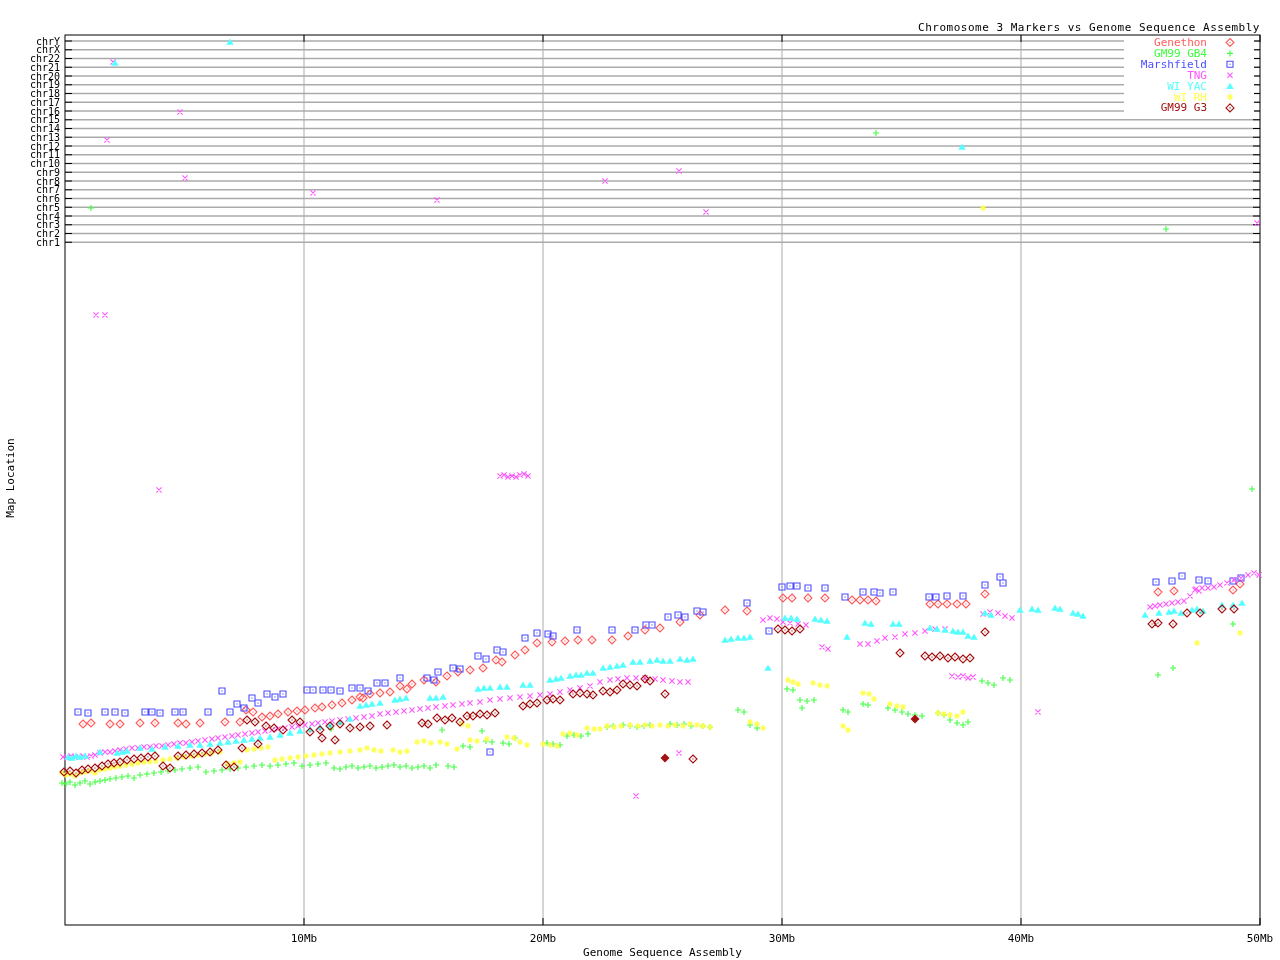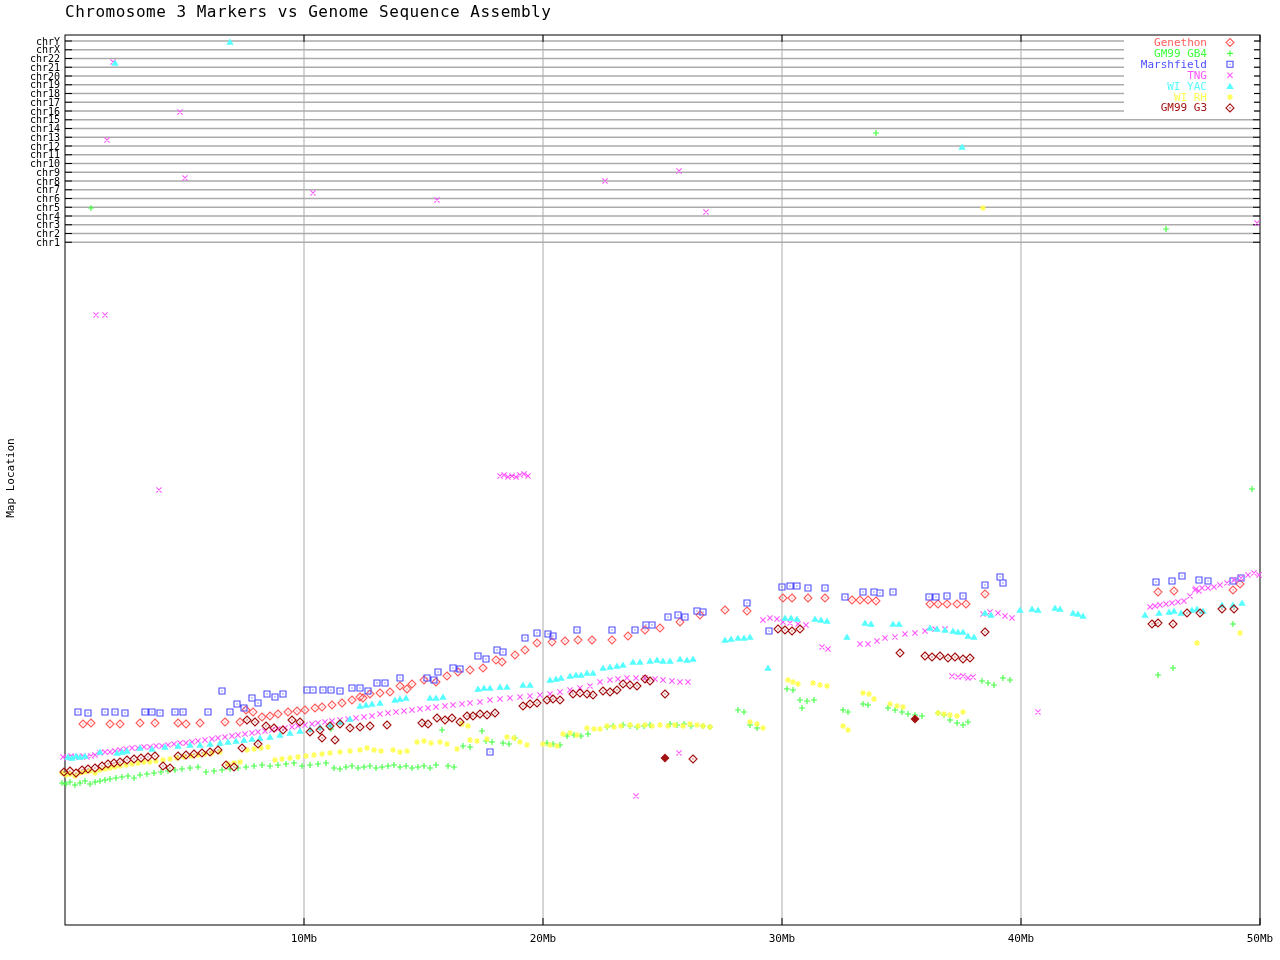--- a/index.html
+++ b/index.html
@@ -1,18 +1,18 @@
 <!DOCTYPE html>
 <html><head>
 <meta charset="utf-8">
 <style>
   html,body{margin:0;padding:0;background:#ffffff;}
   body{width:1280px;height:960px;overflow:hidden;font-family:"DejaVu Sans Mono",monospace;color:#000;}
   .stage{position:relative;width:1280px;height:960px;background:#fff;}
-  .chart-title{position:absolute;left:65px;top:2px;width:1195px;text-align:left;font-size:16px;letter-spacing:0.5px;white-space:pre;}
+  .chart-title{position:absolute;left:65px;top:21px;width:1195px;text-align:right;font-size:11px;letter-spacing:0.5px;white-space:pre;}
   .x-label{position:absolute;left:65px;top:946px;width:1195px;text-align:center;font-size:11px;white-space:pre;}
   .y-label{position:absolute;left:-69px;top:471px;width:160px;height:14px;text-align:center;font-size:11px;transform:rotate(-90deg);white-space:pre;}
   svg{position:absolute;left:0;top:0;}
   svg text{font-family:"DejaVu Sans Mono",monospace;}
 </style>
 </head>
 <body>
 
 <div class="stage">
   <div class="chart-title">Chromosome 3 Markers vs Genome Sequence Assembly</div>
@@ -163,13 +163,14 @@
       </g>
       <path d="M83 720L87 724L83 728L79 724ZM82.4 724h1.2M91 719L95 723L91 727L87 723ZM90.4 723h1.2M110 720L114 724L110 728L106 724ZM109.4 724h1.2M120 720L124 724L120 728L116 724ZM119.4 724h1.2M140 719L144 723L140 727L136 723ZM139.4 723h1.2M155 719L159 723L155 727L151 723ZM154.4 723h1.2M178 719L182 723L178 727L174 723ZM177.4 723h1.2M186 720L190 724L186 728L182 724ZM185.4 724h1.2M200 719L204 723L200 727L196 723ZM199.4 723h1.2M225 718L229 722L225 726L221 722ZM224.4 722h1.2M240 718L244 722L240 726L236 722ZM239.4 722h1.2M246 706L250 710L246 714L242 710ZM245.4 710h1.2M253 708L257 712L253 716L249 712ZM252.4 712h1.2M262 713L266 717L262 721L258 717ZM261.4 717h1.2M270 712L274 716L270 720L266 716ZM269.4 716h1.2M278 710L282 714L278 718L274 714ZM277.4 714h1.2M288 708L292 712L288 716L284 712ZM287.4 712h1.2M297 707L301 711L297 715L293 711ZM296.4 711h1.2M305 706L309 710L305 714L301 710ZM304.4 710h1.2M315 704L319 708L315 712L311 708ZM314.4 708h1.2M322 703L326 707L322 711L318 707ZM321.4 707h1.2M332 701L336 705L332 709L328 705ZM331.4 705h1.2M342 699L346 703L342 707L338 703ZM341.4 703h1.2M352 696L356 700L352 704L348 700ZM351.4 700h1.2M360 693L364 697L360 701L356 697ZM359.4 697h1.2M363 694L367 698L363 702L359 698ZM362.4 698h1.2M370 690L374 694L370 698L366 694ZM369.4 694h1.2M380 689L384 693L380 697L376 693ZM379.4 693h1.2M390 688L394 692L390 696L386 692ZM389.4 692h1.2M400 682L404 686L400 690L396 686ZM399.4 686h1.2M407 685L411 689L407 693L403 689ZM406.4 689h1.2M412 680L416 684L412 688L408 684ZM411.4 684h1.2M424 676L428 680L424 684L420 680ZM423.4 680h1.2M436 678L440 682L436 686L432 682ZM435.4 682h1.2M447 672L451 676L447 680L443 676ZM446.4 676h1.2M458 668L462 672L458 676L454 672ZM457.4 672h1.2M470 666L474 670L470 674L466 670ZM469.4 670h1.2M483 664L487 668L483 672L479 668ZM482.4 668h1.2M496 656L500 660L496 664L492 660ZM495.4 660h1.2M502 658L506 662L502 666L498 662ZM501.4 662h1.2M515 651L519 655L515 659L511 655ZM514.4 655h1.2M525 646L529 650L525 654L521 650ZM524.4 650h1.2M537 639L541 643L537 647L533 643ZM536.4 643h1.2M552 638L556 642L552 646L548 642ZM551.4 642h1.2M565 637L569 641L565 645L561 641ZM564.4 641h1.2M578 636L582 640L578 644L574 640ZM577.4 640h1.2M592 636L596 640L592 644L588 640ZM591.4 640h1.2M612 636L616 640L612 644L608 640ZM611.4 640h1.2M628 632L632 636L628 640L624 636ZM627.4 636h1.2M645 626L649 630L645 634L641 630ZM644.4 630h1.2M660 624L664 628L660 632L656 628ZM659.4 628h1.2M680 618L684 622L680 626L676 622ZM679.4 622h1.2M700 611L704 615L700 619L696 615ZM699.4 615h1.2M725 606L729 610L725 614L721 610ZM724.4 610h1.2M747 607L751 611L747 615L743 611ZM746.4 611h1.2M783 594L787 598L783 602L779 598ZM782.4 598h1.2M792 594L796 598L792 602L788 598ZM791.4 598h1.2M808 594L812 598L808 602L804 598ZM807.4 598h1.2M825 594L829 598L825 602L821 598ZM824.4 598h1.2M852 596L856 600L852 604L848 600ZM851.4 600h1.2M860 596L864 600L860 604L856 600ZM859.4 600h1.2M868 596L872 600L868 604L864 600ZM867.4 600h1.2M876 597L880 601L876 605L872 601ZM875.4 601h1.2M930 600L934 604L930 608L926 604ZM929.4 604h1.2M938 600L942 604L938 608L934 604ZM937.4 604h1.2M947 600L951 604L947 608L943 604ZM946.4 604h1.2M957 600L961 604L957 608L953 604ZM956.4 604h1.2M966 600L970 604L966 608L962 604ZM965.4 604h1.2M985 590L989 594L985 598L981 594ZM984.4 594h1.2M1158 588L1162 592L1158 596L1154 592ZM1157.4 592h1.2M1174 587L1178 591L1174 595L1170 591ZM1173.4 591h1.2M1233 586L1237 590L1233 594L1229 590ZM1232.4 590h1.2M1240 580L1244 584L1240 588L1236 584ZM1239.4 584h1.2" fill="none" stroke="#ff5c5c" stroke-width="1.1"></path>
       <path d="M59 783H65M62 780V786M63 784H69M66 781V787M67 782H73M70 779V785M72 785H78M75 782V788M77 783H83M80 780V786M82 781H88M85 778V784M87 784H93M90 781V787M92 782H98M95 779V785M97 781H103M100 778V784M102 780H108M105 777V783M107 779H113M110 776V782M113 778H119M116 775V781M119 777H125M122 774V780M125 776H131M128 773V779M131 778H137M134 775V781M137 775H143M140 772V778M144 774H150M147 771V777M151 773H157M154 770V776M158 772H164M161 769V775M165 771H171M168 768V774M172 770H178M175 767V773M179 769H185M182 766V772M187 768H193M190 765V771M195 767H201M198 764V770M203 772H209M206 769V775M211 771H217M214 768V774M219 770H225M222 767V773M227 769H233M230 766V772M235 768H241M238 765V771M243 767H249M246 764V770M251 766H257M254 763V769M259 765H265M262 762V768M267 766H273M270 763V769M275 765H281M278 762V768M283 764H289M286 761V767M291 763H297M294 760V766M299 766H305M302 763V769M307 765H313M310 762V768M315 764H321M318 761V767M323 763H329M326 760V766M328 729H334M331 726V732M331 768H337M334 765V771M337 769H343M340 766V772M343 767H349M346 764V770M349 766H355M352 763V769M355 768H361M358 765V771M361 767H367M364 764V770M367 766H373M370 763V769M373 768H379M376 765V771M379 767H385M382 764V770M385 766H391M388 763V769M391 765H397M394 762V768M397 767H403M400 764V770M403 766H409M406 763V769M409 768H415M412 765V771M415 767H421M418 764V770M421 766H427M424 763V769M427 768H433M430 765V771M433 765H439M436 762V768M439 730H445M442 727V733M445 766H451M448 763V769M451 767H457M454 764V770M460 746H466M463 743V749M467 747H473M470 744V750M479 731H485M482 728V734M483 741H489M486 738V744M489 742H495M492 739V745M500 743H506M503 740V746M506 744H512M509 741V747M512 738H518M515 735V741M544 743H550M547 740V746M550 744H556M553 741V747M557 745H563M560 742V748M564 736H570M567 733V739M571 735H577M574 732V738M578 736H584M581 733V739M585 734H591M588 731V737M604 727H610M607 724V730M610 726H616M613 723V729M620 725H626M623 722V728M627 726H633M630 723V729M634 727H640M637 724V730M641 726H647M644 723V729M647 725H653M650 722V728M667 724H673M670 721V727M674 725H680M677 722V728M681 724H687M684 721V727M688 726H694M691 723V729M700 726H706M703 723V729M707 727H713M710 724V730M735 710H741M738 707V713M741 712H747M744 709V715M747 725H753M750 722V728M754 728H760M757 725V731M784 689H790M787 686V692M790 690H796M793 687V693M797 700H803M800 697V703M799 708H805M802 705V711M804 701H810M807 698V704M811 700H817M814 697V703M840 710H846M843 707V713M845 712H851M848 709V715M860 704H866M863 701V707M865 705H871M868 702V708M885 708H891M888 705V711M892 710H898M895 707V713M899 712H905M902 709V715M905 714H911M908 711V717M912 715H918M915 712V718M919 716H925M922 713V719M935 713H941M938 710V716M941 715H947M944 712V718M947 720H953M950 717V723M954 723H960M957 720V726M960 725H966M963 722V728M965 722H971M968 719V725M979 681H985M982 678V684M985 683H991M988 680V686M991 685H997M994 682V688M1000 678H1006M1003 675V681M1007 680H1013M1010 677V683M1155 675H1161M1158 672V678M1170 668H1176M1173 665V671M1230 624H1236M1233 621V627M1249 489H1255M1252 486V492M88 208H94M91 205V211M873 133H879M876 130V136M1163 229H1169M1166 226V232" fill="none" stroke="#3dff3d" stroke-width="1.1"></path>
       <path d="M75 709h6v6h-6zM77.4 712h1.2M85 710h6v6h-6zM87.4 713h1.2M102 709h6v6h-6zM104.4 712h1.2M112 709h6v6h-6zM114.4 712h1.2M122 710h6v6h-6zM124.4 713h1.2M142 709h6v6h-6zM144.4 712h1.2M149 709h6v6h-6zM151.4 712h1.2M157 710h6v6h-6zM159.4 713h1.2M172 709h6v6h-6zM174.4 712h1.2M180 709h6v6h-6zM182.4 712h1.2M205 709h6v6h-6zM207.4 712h1.2M219 688h6v6h-6zM221.4 691h1.2M227 709h6v6h-6zM229.4 712h1.2M234 701h6v6h-6zM236.4 704h1.2M241 705h6v6h-6zM243.4 708h1.2M249 695h6v6h-6zM251.4 698h1.2M255 700h6v6h-6zM257.4 703h1.2M264 691h6v6h-6zM266.4 694h1.2M272 694h6v6h-6zM274.4 697h1.2M280 691h6v6h-6zM282.4 694h1.2M304 687h6v6h-6zM306.4 690h1.2M310 687h6v6h-6zM312.4 690h1.2M320 687h6v6h-6zM322.4 690h1.2M328 687h6v6h-6zM330.4 690h1.2M337 688h6v6h-6zM339.4 691h1.2M349 685h6v6h-6zM351.4 688h1.2M357 685h6v6h-6zM359.4 688h1.2M365 688h6v6h-6zM367.4 691h1.2M374 680h6v6h-6zM376.4 683h1.2M382 680h6v6h-6zM384.4 683h1.2M397 675h6v6h-6zM399.4 678h1.2M424 675h6v6h-6zM426.4 678h1.2M431 677h6v6h-6zM433.4 680h1.2M435 669h6v6h-6zM437.4 672h1.2M450 665h6v6h-6zM452.4 668h1.2M457 666h6v6h-6zM459.4 669h1.2M475 653h6v6h-6zM477.4 656h1.2M483 656h6v6h-6zM485.4 659h1.2M494 647h6v6h-6zM496.4 650h1.2M500 649h6v6h-6zM502.4 652h1.2M522 635h6v6h-6zM524.4 638h1.2M534 630h6v6h-6zM536.4 633h1.2M545 631h6v6h-6zM547.4 634h1.2M550 633h6v6h-6zM552.4 636h1.2M574 627h6v6h-6zM576.4 630h1.2M609 627h6v6h-6zM611.4 630h1.2M632 627h6v6h-6zM634.4 630h1.2M643 622h6v6h-6zM645.4 625h1.2M649 622h6v6h-6zM651.4 625h1.2M665 614h6v6h-6zM667.4 617h1.2M675 612h6v6h-6zM677.4 615h1.2M682 614h6v6h-6zM684.4 617h1.2M694 608h6v6h-6zM696.4 611h1.2M700 609h6v6h-6zM702.4 612h1.2M744 600h6v6h-6zM746.4 603h1.2M766 628h6v6h-6zM768.4 631h1.2M779 584h6v6h-6zM781.4 587h1.2M787 583h6v6h-6zM789.4 586h1.2M794 583h6v6h-6zM796.4 586h1.2M805 585h6v6h-6zM807.4 588h1.2M822 585h6v6h-6zM824.4 588h1.2M842 594h6v6h-6zM844.4 597h1.2M860 589h6v6h-6zM862.4 592h1.2M871 589h6v6h-6zM873.4 592h1.2M877 590h6v6h-6zM879.4 593h1.2M890 589h6v6h-6zM892.4 592h1.2M926 594h6v6h-6zM928.4 597h1.2M933 594h6v6h-6zM935.4 597h1.2M944 593h6v6h-6zM946.4 596h1.2M960 593h6v6h-6zM962.4 596h1.2M982 582h6v6h-6zM984.4 585h1.2M997 574h6v6h-6zM999.4 577h1.2M1000 580h6v6h-6zM1002.4 583h1.2M487 749h6v6h-6zM489.4 752h1.2M1153 579h6v6h-6zM1155.4 582h1.2M1169 578h6v6h-6zM1171.4 581h1.2M1179 573h6v6h-6zM1181.4 576h1.2M1196 577h6v6h-6zM1198.4 580h1.2M1205 578h6v6h-6zM1207.4 581h1.2M1230 578h6v6h-6zM1232.4 581h1.2M1238 575h6v6h-6zM1240.4 578h1.2" fill="none" stroke="#4d4dff" stroke-width="1.1"></path>
       <path d="M60.4 754.4L65.6 759.6M65.6 754.4L60.4 759.6M64.4 755.4L69.6 760.6M69.6 755.4L64.4 760.6M68.4 753.4L73.6 758.6M73.6 753.4L68.4 758.6M72.4 754.4L77.6 759.6M77.6 754.4L72.4 759.6M76.4 754.4L81.6 759.6M81.6 754.4L76.4 759.6M80.4 753.4L85.6 758.6M85.6 753.4L80.4 758.6M84.4 754.4L89.6 759.6M89.6 754.4L84.4 759.6M88.4 753.4L93.6 758.6M93.6 753.4L88.4 758.6M92.4 752.4L97.6 757.6M97.6 752.4L92.4 757.6M97.4 750.4L102.6 755.6M102.6 750.4L97.4 755.6M102.4 749.4L107.6 754.6M107.6 749.4L102.4 754.6M107.4 749.4L112.6 754.6M112.6 749.4L107.4 754.6M112.4 748.4L117.6 753.6M117.6 748.4L112.4 753.6M117.4 747.4L122.6 752.6M122.6 747.4L117.4 752.6M123.4 746.4L128.6 751.6M128.6 746.4L123.4 751.6M129.4 745.4L134.6 750.6M134.6 745.4L129.4 750.6M135.4 745.4L140.6 750.6M140.6 745.4L135.4 750.6M141.4 744.4L146.6 749.6M146.6 744.4L141.4 749.6M147.4 744.4L152.6 749.6M152.6 744.4L147.4 749.6M153.4 743.4L158.6 748.6M158.6 743.4L153.4 748.6M159.4 743.4L164.6 748.6M164.6 743.4L159.4 748.6M165.4 742.4L170.6 747.6M170.6 742.4L165.4 747.6M171.4 741.4L176.6 746.6M176.6 741.4L171.4 746.6M177.4 740.4L182.6 745.6M182.6 740.4L177.4 745.6M183.4 740.4L188.6 745.6M188.6 740.4L183.4 745.6M189.4 739.4L194.6 744.6M194.6 739.4L189.4 744.6M195.4 738.4L200.6 743.6M200.6 738.4L195.4 743.6M202.4 737.4L207.6 742.6M207.6 737.4L202.4 742.6M209.4 736.4L214.6 741.6M214.6 736.4L209.4 741.6M215.4 735.4L220.6 740.6M220.6 735.4L215.4 740.6M222.4 734.4L227.6 739.6M227.6 734.4L222.4 739.6M229.4 733.4L234.6 738.6M234.6 733.4L229.4 738.6M235.4 732.4L240.6 737.6M240.6 732.4L235.4 737.6M242.4 731.4L247.6 736.6M247.6 731.4L242.4 736.6M249.4 730.4L254.6 735.6M254.6 730.4L249.4 735.6M255.4 729.4L260.6 734.6M260.6 729.4L255.4 734.6M262.4 728.4L267.6 733.6M267.6 728.4L262.4 733.6M269.4 727.4L274.6 732.6M274.6 727.4L269.4 732.6M275.4 726.4L280.6 731.6M280.6 726.4L275.4 731.6M282.4 725.4L287.6 730.6M287.6 725.4L282.4 730.6M289.4 724.4L294.6 729.6M294.6 724.4L289.4 729.6M295.4 723.4L300.6 728.6M300.6 723.4L295.4 728.6M302.4 722.4L307.6 727.6M307.6 722.4L302.4 727.6M309.4 721.4L314.6 726.6M314.6 721.4L309.4 726.6M315.4 720.4L320.6 725.6M320.6 720.4L315.4 725.6M322.4 719.4L327.6 724.6M327.6 719.4L322.4 724.6M329.4 718.4L334.6 723.6M334.6 718.4L329.4 723.6M337.4 717.4L342.6 722.6M342.6 717.4L337.4 722.6M345.4 716.4L350.6 721.6M350.6 716.4L345.4 721.6M353.4 715.4L358.6 720.6M358.6 715.4L353.4 720.6M361.4 714.4L366.6 719.6M366.6 714.4L361.4 719.6M369.4 713.4L374.6 718.6M374.6 713.4L369.4 718.6M377.4 711.4L382.6 716.6M382.6 711.4L377.4 716.6M385.4 710.4L390.6 715.6M390.6 710.4L385.4 715.6M393.4 709.4L398.6 714.6M398.6 709.4L393.4 714.6M401.4 708.4L406.6 713.6M406.6 708.4L401.4 713.6M409.4 707.4L414.6 712.6M414.6 707.4L409.4 712.6M417.4 706.4L422.6 711.6M422.6 706.4L417.4 711.6M425.4 705.4L430.6 710.6M430.6 705.4L425.4 710.6M433.4 704.4L438.6 709.6M438.6 704.4L433.4 709.6M442.4 703.4L447.6 708.6M447.6 703.4L442.4 708.6M450.4 702.4L455.6 707.6M455.6 702.4L450.4 707.6M459.4 701.4L464.6 706.6M464.6 701.4L459.4 706.6M467.4 700.4L472.6 705.6M472.6 700.4L467.4 705.6M477.4 699.4L482.6 704.6M482.6 699.4L477.4 704.6M487.4 697.4L492.6 702.6M492.6 697.4L487.4 702.6M497.4 696.4L502.6 701.6M502.6 696.4L497.4 701.6M507.4 695.4L512.6 700.6M512.6 695.4L507.4 700.6M517.4 694.4L522.6 699.6M522.6 694.4L517.4 699.6M527.4 693.4L532.6 698.6M532.6 693.4L527.4 698.6M537.4 692.4L542.6 697.6M542.6 692.4L537.4 697.6M547.4 691.4L552.6 696.6M552.6 691.4L547.4 696.6M557.4 689.4L562.6 694.6M562.6 689.4L557.4 694.6M567.4 687.4L572.6 692.6M572.6 687.4L567.4 692.6M577.4 685.4L582.6 690.6M582.6 685.4L577.4 690.6M587.4 683.4L592.6 688.6M592.6 683.4L587.4 688.6M597.4 679.4L602.6 684.6M602.6 679.4L597.4 684.6M607.4 677.4L612.6 682.6M612.6 677.4L607.4 682.6M615.4 676.4L620.6 681.6M620.6 676.4L615.4 681.6M624.4 675.4L629.6 680.6M629.6 675.4L624.4 680.6M633.4 675.4L638.6 680.6M638.6 675.4L633.4 680.6M642.4 675.4L647.6 680.6M647.6 675.4L642.4 680.6M652.4 676.4L657.6 681.6M657.6 676.4L652.4 681.6M660.4 677.4L665.6 682.6M665.6 677.4L660.4 682.6M669.4 678.4L674.6 683.6M674.6 678.4L669.4 683.6M677.4 679.4L682.6 684.6M682.6 679.4L677.4 684.6M685.4 679.4L690.6 684.6M690.6 679.4L685.4 684.6M676.4 750.4L681.6 755.6M681.6 750.4L676.4 755.6M760.4 617.4L765.6 622.6M765.6 617.4L760.4 622.6M767.4 615.4L772.6 620.6M772.6 615.4L767.4 620.6M774.4 616.4L779.6 621.6M779.6 616.4L774.4 621.6M780.4 619.4L785.6 624.6M785.6 619.4L780.4 624.6M787.4 620.4L792.6 625.6M792.6 620.4L787.4 625.6M795.4 621.4L800.6 626.6M800.6 621.4L795.4 626.6M803.4 622.4L808.6 627.6M808.6 622.4L803.4 627.6M819.4 644.4L824.6 649.6M824.6 644.4L819.4 649.6M825.4 646.4L830.6 651.6M830.6 646.4L825.4 651.6M857.4 641.4L862.6 646.6M862.6 641.4L857.4 646.6M865.4 641.4L870.6 646.6M870.6 641.4L865.4 646.6M874.4 638.4L879.6 643.6M879.6 638.4L874.4 643.6M882.4 635.4L887.6 640.6M887.6 635.4L882.4 640.6M892.4 634.4L897.6 639.6M897.6 634.4L892.4 639.6M902.4 631.4L907.6 636.6M907.6 631.4L902.4 636.6M912.4 630.4L917.6 635.6M917.6 630.4L912.4 635.6M922.4 628.4L927.6 633.6M927.6 628.4L922.4 633.6M932.4 626.4L937.6 631.6M937.6 626.4L932.4 631.6M942.4 626.4L947.6 631.6M947.6 626.4L942.4 631.6M949.4 673.4L954.6 678.6M954.6 673.4L949.4 678.6M955.4 674.4L960.6 679.6M960.6 674.4L955.4 679.6M960.4 673.4L965.6 678.6M965.6 673.4L960.4 678.6M965.4 675.4L970.6 680.6M970.6 675.4L965.4 680.6M970.4 674.4L975.6 679.6M975.6 674.4L970.4 679.6M980.4 611.4L985.6 616.6M985.6 611.4L980.4 616.6M987.4 609.4L992.6 614.6M992.6 609.4L987.4 614.6M995.4 610.4L1000.6 615.6M1000.6 610.4L995.4 615.6M1002.4 613.4L1007.6 618.6M1007.6 613.4L1002.4 618.6M1009.4 615.4L1014.6 620.6M1014.6 615.4L1009.4 620.6M1147.4 604.4L1152.6 609.6M1152.6 604.4L1147.4 609.6M1152.4 603.4L1157.6 608.6M1157.6 603.4L1152.4 608.6M1157.4 602.4L1162.6 607.6M1162.6 602.4L1157.4 607.6M1163.4 601.4L1168.6 606.6M1168.6 601.4L1163.4 606.6M1169.4 600.4L1174.6 605.6M1174.6 600.4L1169.4 605.6M1175.4 599.4L1180.6 604.6M1180.6 599.4L1175.4 604.6M1181.4 598.4L1186.6 603.6M1186.6 598.4L1181.4 603.6M1187.4 593.4L1192.6 598.6M1192.6 593.4L1187.4 598.6M1192.4 587.4L1197.6 592.6M1197.6 587.4L1192.4 592.6M1196.4 588.4L1201.6 593.6M1201.6 588.4L1196.4 593.6M1193.4 586.4L1198.6 591.6M1198.6 586.4L1193.4 591.6M1199.4 585.4L1204.6 590.6M1204.6 585.4L1199.4 590.6M1205.4 585.4L1210.6 590.6M1210.6 585.4L1205.4 590.6M1211.4 584.4L1216.6 589.6M1216.6 584.4L1211.4 589.6M1217.4 582.4L1222.6 587.6M1222.6 582.4L1217.4 587.6M1224.4 580.4L1229.6 585.6M1229.6 580.4L1224.4 585.6M1231.4 577.4L1236.6 582.6M1236.6 577.4L1231.4 582.6M1238.4 575.4L1243.6 580.6M1243.6 575.4L1238.4 580.6M1245.4 572.4L1250.6 577.6M1250.6 572.4L1245.4 577.6M1251.4 570.4L1256.6 575.6M1256.6 570.4L1251.4 575.6M1256.4 572.4L1261.6 577.6M1261.6 572.4L1256.4 577.6M93.4 312.4L98.6 317.6M98.6 312.4L93.4 317.6M102.4 312.4L107.6 317.6M107.6 312.4L102.4 317.6M156.4 487.4L161.6 492.6M161.6 487.4L156.4 492.6M497.4 473.4L502.6 478.6M502.6 473.4L497.4 478.6M501.4 472.4L506.6 477.6M506.6 472.4L501.4 477.6M505.4 474.4L510.6 479.6M510.6 474.4L505.4 479.6M509.4 473.4L514.6 478.6M514.6 473.4L509.4 478.6M513.4 474.4L518.6 479.6M518.6 474.4L513.4 479.6M517.4 472.4L522.6 477.6M522.6 472.4L517.4 477.6M521.4 471.4L526.6 476.6M526.6 471.4L521.4 476.6M525.4 473.4L530.6 478.6M530.6 473.4L525.4 478.6M633.4 793.4L638.6 798.6M638.6 793.4L633.4 798.6M1035.4 709.4L1040.6 714.6M1040.6 709.4L1035.4 714.6M110.4 59.4L115.6 64.6M115.6 59.4L110.4 64.6M177.4 109.4L182.6 114.6M182.6 109.4L177.4 114.6M104.4 137.4L109.6 142.6M109.6 137.4L104.4 142.6M182.4 175.4L187.6 180.6M187.6 175.4L182.4 180.6M676.4 168.4L681.6 173.6M681.6 168.4L676.4 173.6M602.4 178.4L607.6 183.6M607.6 178.4L602.4 183.6M310.4 190.4L315.6 195.6M315.6 190.4L310.4 195.6M434.4 197.4L439.6 202.6M439.6 197.4L434.4 202.6M703.4 209.4L708.6 214.6M708.6 209.4L703.4 214.6M1254.4 220.4L1259.6 225.6M1259.6 220.4L1254.4 225.6" fill="none" stroke="#ff55ff" stroke-width="1.1"></path>
       <path d="M68 753.6L71.7 759.8L64.3 759.8ZM72 754.6L75.7 760.8L68.3 760.8ZM76 752.6L79.7 758.8L72.3 758.8ZM80 753.6L83.7 759.8L76.3 759.8ZM85 752.6L88.7 758.8L81.3 758.8ZM100 748.6L103.7 754.8L96.3 754.8ZM117 749.6L120.7 755.8L113.3 755.8ZM122 748.6L125.7 754.8L118.3 754.8ZM127 747.6L130.7 753.8L123.3 753.8ZM140 744.6L143.7 750.8L136.3 750.8ZM152 745.6L155.7 751.8L148.3 751.8ZM165 743.6L168.7 749.8L161.3 749.8ZM178 742.6L181.7 748.8L174.3 748.8ZM190 741.6L193.7 747.8L186.3 747.8ZM200 741.6L203.7 747.8L196.3 747.8ZM210 740.6L213.7 746.8L206.3 746.8ZM220 739.6L223.7 745.8L216.3 745.8ZM228 738.6L231.7 744.8L224.3 744.8ZM236 737.6L239.7 743.8L232.3 743.8ZM244 736.6L247.7 742.8L240.3 742.8ZM252 735.6L255.7 741.8L248.3 741.8ZM260 734.6L263.7 740.8L256.3 740.8ZM270 733.6L273.7 739.8L266.3 739.8ZM280 731.6L283.7 737.8L276.3 737.8ZM290 729.6L293.7 735.8L286.3 735.8ZM300 727.6L303.7 733.8L296.3 733.8ZM310 725.6L313.7 731.8L306.3 731.8ZM320 723.6L323.7 729.8L316.3 729.8ZM330 721.6L333.7 727.8L326.3 727.8ZM340 718.6L343.7 724.8L336.3 724.8ZM350 715.6L353.7 721.8L346.3 721.8ZM360 702.6L363.7 708.8L356.3 708.8ZM366 701.6L369.7 707.8L362.3 707.8ZM372 700.6L375.7 706.8L368.3 706.8ZM380 699.6L383.7 705.8L376.3 705.8ZM395 696.6L398.7 702.8L391.3 702.8ZM400 695.6L403.7 701.8L396.3 701.8ZM406 694.6L409.7 700.8L402.3 700.8ZM430 694.6L433.7 700.8L426.3 700.8ZM436 694.6L439.7 700.8L432.3 700.8ZM443 693.6L446.7 699.8L439.3 699.8ZM478 685.6L481.7 691.8L474.3 691.8ZM484 684.6L487.7 690.8L480.3 690.8ZM490 684.6L493.7 690.8L486.3 690.8ZM500 683.6L503.7 689.8L496.3 689.8ZM507 683.6L510.7 689.8L503.3 689.8ZM523 681.6L526.7 687.8L519.3 687.8ZM530 681.6L533.7 687.8L526.3 687.8ZM550 676.6L553.7 682.8L546.3 682.8ZM556 675.6L559.7 681.8L552.3 681.8ZM561 674.6L564.7 680.8L557.3 680.8ZM570 672.6L573.7 678.8L566.3 678.8ZM576 671.6L579.7 677.8L572.3 677.8ZM581 671.6L584.7 677.8L577.3 677.8ZM587 669.6L590.7 675.8L583.3 675.8ZM593 669.6L596.7 675.8L589.3 675.8ZM603 664.6L606.7 670.8L599.3 670.8ZM610 663.6L613.7 669.8L606.3 669.8ZM617 662.6L620.7 668.8L613.3 668.8ZM623 661.6L626.7 667.8L619.3 667.8ZM633 658.6L636.7 664.8L629.3 664.8ZM640 658.6L643.7 664.8L636.3 664.8ZM650 657.6L653.7 663.8L646.3 663.8ZM657 656.6L660.7 662.8L653.3 662.8ZM663 657.6L666.7 663.8L659.3 663.8ZM670 657.6L673.7 663.8L666.3 663.8ZM680 655.6L683.7 661.8L676.3 661.8ZM687 656.6L690.7 662.8L683.3 662.8ZM693 655.6L696.7 661.8L689.3 661.8ZM725 636.6L728.7 642.8L721.3 642.8ZM731 635.6L734.7 641.8L727.3 641.8ZM738 634.6L741.7 640.8L734.3 640.8ZM744 634.6L747.7 640.8L740.3 640.8ZM750 633.6L753.7 639.8L746.3 639.8ZM768 664.6L771.7 670.8L764.3 670.8ZM785 614.6L788.7 620.8L781.3 620.8ZM791 614.6L794.7 620.8L787.3 620.8ZM797 615.6L800.7 621.8L793.3 621.8ZM815 615.6L818.7 621.8L811.3 621.8ZM821 616.6L824.7 622.8L817.3 622.8ZM827 617.6L830.7 623.8L823.3 623.8ZM847 633.6L850.7 639.8L843.3 639.8ZM865 619.6L868.7 625.8L861.3 625.8ZM871 620.6L874.7 626.8L867.3 626.8ZM893 620.6L896.7 626.8L889.3 626.8ZM899 620.6L902.7 626.8L895.3 626.8ZM930 624.6L933.7 630.8L926.3 630.8ZM937 625.6L940.7 631.8L933.3 631.8ZM945 626.6L948.7 632.8L941.3 632.8ZM953 627.6L956.7 633.8L949.3 633.8ZM958 628.6L961.7 634.8L954.3 634.8ZM963 628.6L966.7 634.8L959.3 634.8ZM968 632.6L971.7 638.8L964.3 638.8ZM974 633.6L977.7 639.8L970.3 639.8ZM985 609.6L988.7 615.8L981.3 615.8ZM991 611.6L994.7 617.8L987.3 617.8ZM1020 606.6L1023.7 612.8L1016.3 612.8ZM1032 605.6L1035.7 611.8L1028.3 611.8ZM1038 606.6L1041.7 612.8L1034.3 612.8ZM1055 604.6L1058.7 610.8L1051.3 610.8ZM1060 605.6L1063.7 611.8L1056.3 611.8ZM1073 609.6L1076.7 615.8L1069.3 615.8ZM1078 610.6L1081.7 616.8L1074.3 616.8ZM1083 612.6L1086.7 618.8L1079.3 618.8ZM1145 611.6L1148.7 617.8L1141.3 617.8ZM1159 609.6L1162.7 615.8L1155.3 615.8ZM1169 608.6L1172.7 614.8L1165.3 614.8ZM1174 607.6L1177.7 613.8L1170.3 613.8ZM1181 609.6L1184.7 615.8L1177.3 615.8ZM1192 606.6L1195.7 612.8L1188.3 612.8ZM1197 605.6L1200.7 611.8L1193.3 611.8ZM1203 607.6L1206.7 613.8L1199.3 613.8ZM1222 601.6L1225.7 607.8L1218.3 607.8ZM1233 601.6L1236.7 607.8L1229.3 607.8ZM1242 599.6L1245.7 605.8L1238.3 605.8ZM230 38.6L233.7 44.8L226.3 44.8ZM115 59.6L118.7 65.8L111.3 65.8ZM962 143.6L965.7 149.8L958.3 149.8Z" fill="#55ffff" stroke="none" stroke-width="1.1"></path>
       <path d="M59 773H65M62 770V776M59.9 770.9L64.1 775.1M64.1 770.9L59.9 775.1M63 775H69M66 772V778M63.9 772.9L68.1 777.1M68.1 772.9L63.9 777.1M67 774H73M70 771V777M67.9 771.9L72.1 776.1M72.1 771.9L67.9 776.1M72 776H78M75 773V779M72.9 773.9L77.1 778.1M77.1 773.9L72.9 778.1M77 773H83M80 770V776M77.9 770.9L82.1 775.1M82.1 770.9L77.9 775.1M82 772H88M85 769V775M82.9 769.9L87.1 774.1M87.1 769.9L82.9 774.1M87 771H93M90 768V774M87.9 768.9L92.1 773.1M92.1 768.9L87.9 773.1M92 773H98M95 770V776M92.9 770.9L97.1 775.1M97.1 770.9L92.9 775.1M97 770H103M100 767V773M97.9 767.9L102.1 772.1M102.1 767.9L97.9 772.1M102 769H108M105 766V772M102.9 766.9L107.1 771.1M107.1 766.9L102.9 771.1M107 768H113M110 765V771M107.9 765.9L112.1 770.1M112.1 765.9L107.9 770.1M112 767H118M115 764V770M112.9 764.9L117.1 769.1M117.1 764.9L112.9 769.1M117 766H123M120 763V769M117.9 763.9L122.1 768.1M122.1 763.9L117.9 768.1M123 765H129M126 762V768M123.9 762.9L128.1 767.1M128.1 762.9L123.9 767.1M129 764H135M132 761V767M129.9 761.9L134.1 766.1M134.1 761.9L129.9 766.1M135 763H141M138 760V766M135.9 760.9L140.1 765.1M140.1 760.9L135.9 765.1M141 762H147M144 759V765M141.9 759.9L146.1 764.1M146.1 759.9L141.9 764.1M147 762H153M150 759V765M147.9 759.9L152.1 764.1M152.1 759.9L147.9 764.1M153 761H159M156 758V764M153.9 758.9L158.1 763.1M158.1 758.9L153.9 763.1M160 760H166M163 757V763M160.9 757.9L165.1 762.1M165.1 757.9L160.9 762.1M167 759H173M170 756V762M167.9 756.9L172.1 761.1M172.1 756.9L167.9 761.1M174 758H180M177 755V761M174.9 755.9L179.1 760.1M179.1 755.9L174.9 760.1M181 757H187M184 754V760M181.9 754.9L186.1 759.1M186.1 754.9L181.9 759.1M188 756H194M191 753V759M188.9 753.9L193.1 758.1M193.1 753.9L188.9 758.1M195 755H201M198 752V758M195.9 752.9L200.1 757.1M200.1 752.9L195.9 757.1M202 754H208M205 751V757M202.9 751.9L207.1 756.1M207.1 751.9L202.9 756.1M209 753H215M212 750V756M209.9 750.9L214.1 755.1M214.1 750.9L209.9 755.1M217 752H223M220 749V755M217.9 749.9L222.1 754.1M222.1 749.9L217.9 754.1M225 764H231M228 761V767M225.9 761.9L230.1 766.1M230.1 761.9L225.9 766.1M231 763H237M234 760V766M231.9 760.9L236.1 765.1M236.1 760.9L231.9 765.1M237 762H243M240 759V765M237.9 759.9L242.1 764.1M242.1 759.9L237.9 764.1M244 750H250M247 747V753M244.9 747.9L249.1 752.1M249.1 747.9L244.9 752.1M251 749H257M254 746V752M251.9 746.9L256.1 751.1M256.1 746.9L251.9 751.1M258 748H264M261 745V751M258.9 745.9L263.1 750.1M263.1 745.9L258.9 750.1M265 747H271M268 744V750M265.9 744.9L270.1 749.1M270.1 744.9L265.9 749.1M272 760H278M275 757V763M272.9 757.9L277.1 762.1M277.1 757.9L272.9 762.1M279 759H285M282 756V762M279.9 756.9L284.1 761.1M284.1 756.9L279.9 761.1M287 758H293M290 755V761M287.9 755.9L292.1 760.1M292.1 755.9L287.9 760.1M295 757H301M298 754V760M295.9 754.9L300.1 759.1M300.1 754.9L295.9 759.1M303 756H309M306 753V759M303.9 753.9L308.1 758.1M308.1 753.9L303.9 758.1M311 755H317M314 752V758M311.9 752.9L316.1 757.1M316.1 752.9L311.9 757.1M319 754H325M322 751V757M319.9 751.9L324.1 756.1M324.1 751.9L319.9 756.1M327 753H333M330 750V756M327.9 750.9L332.1 755.1M332.1 750.9L327.9 755.1M337 752H343M340 749V755M337.9 749.9L342.1 754.1M342.1 749.9L337.9 754.1M347 751H353M350 748V754M347.9 748.9L352.1 753.1M352.1 748.9L347.9 753.1M357 750H363M360 747V753M357.9 747.9L362.1 752.1M362.1 747.9L357.9 752.1M364 748H370M367 745V751M364.9 745.9L369.1 750.1M369.1 745.9L364.9 750.1M371 750H377M374 747V753M371.9 747.9L376.1 752.1M376.1 747.9L371.9 752.1M378 751H384M381 748V754M378.9 748.9L383.1 753.1M383.1 748.9L378.9 753.1M390 750H396M393 747V753M390.9 747.9L395.1 752.1M395.1 747.9L390.9 752.1M397 752H403M400 749V755M397.9 749.9L402.1 754.1M402.1 749.9L397.9 754.1M404 751H410M407 748V754M404.9 748.9L409.1 753.1M409.1 748.9L404.9 753.1M414 742H420M417 739V745M414.9 739.9L419.1 744.1M419.1 739.9L414.9 744.1M421 741H427M424 738V744M421.9 738.9L426.1 743.1M426.1 738.9L421.9 743.1M428 743H434M431 740V746M428.9 740.9L433.1 745.1M433.1 740.9L428.9 745.1M437 742H443M440 739V745M437.9 739.9L442.1 744.1M442.1 739.9L437.9 744.1M444 744H450M447 741V747M444.9 741.9L449.1 746.1M449.1 741.9L444.9 746.1M454 749H460M457 746V752M454.9 746.9L459.1 751.1M459.1 746.9L454.9 751.1M459 724H465M462 721V727M459.9 721.9L464.1 726.1M464.1 721.9L459.9 726.1M465 726H471M468 723V729M465.9 723.9L470.1 728.1M470.1 723.9L465.9 728.1M467 740H473M470 737V743M467.9 737.9L472.1 742.1M472.1 737.9L467.9 742.1M474 741H480M477 738V744M474.9 738.9L479.1 743.1M479.1 738.9L474.9 743.1M484 739H490M487 736V742M484.9 736.9L489.1 741.1M489.1 736.9L484.9 741.1M504 737H510M507 734V740M504.9 734.9L509.1 739.1M509.1 734.9L504.9 739.1M511 738H517M514 735V741M511.9 735.9L516.1 740.1M516.1 735.9L511.9 740.1M517 742H523M520 739V745M517.9 739.9L522.1 744.1M522.1 739.9L517.9 744.1M524 745H530M527 742V748M524.9 742.9L529.1 747.1M529.1 742.9L524.9 747.1M540 744H546M543 741V747M540.9 741.9L545.1 746.1M545.1 741.9L540.9 746.1M547 745H553M550 742V748M547.9 742.9L552.1 747.1M552.1 742.9L547.9 747.1M554 746H560M557 743V749M554.9 743.9L559.1 748.1M559.1 743.9L554.9 748.1M560 734H566M563 731V737M560.9 731.9L565.1 736.1M565.1 731.9L560.9 736.1M567 733H573M570 730V736M567.9 730.9L572.1 735.1M572.1 730.9L567.9 735.1M574 735H580M577 732V738M574.9 732.9L579.1 737.1M579.1 732.9L574.9 737.1M584 728H590M587 725V731M584.9 725.9L589.1 730.1M589.1 725.9L584.9 730.1M591 729H597M594 726V732M591.9 726.9L596.1 731.1M596.1 726.9L591.9 731.1M597 729H603M600 726V732M597.9 726.9L602.1 731.1M602.1 726.9L597.9 731.1M604 726H610M607 723V729M604.9 723.9L609.1 728.1M609.1 723.9L604.9 728.1M611 727H617M614 724V730M611.9 724.9L616.1 729.1M616.1 724.9L611.9 729.1M618 726H624M621 723V729M618.9 723.9L623.1 728.1M623.1 723.9L618.9 728.1M627 725H633M630 722V728M627.9 722.9L632.1 727.1M632.1 722.9L627.9 727.1M635 726H641M638 723V729M635.9 723.9L640.1 728.1M640.1 723.9L635.9 728.1M642 725H648M645 722V728M642.9 722.9L647.1 727.1M647.1 722.9L642.9 727.1M649 726H655M652 723V729M649.9 723.9L654.1 728.1M654.1 723.9L649.9 728.1M657 725H663M660 722V728M657.9 722.9L662.1 727.1M662.1 722.9L657.9 727.1M665 726H671M668 723V729M665.9 723.9L670.1 728.1M670.1 723.9L665.9 728.1M672 725H678M675 722V728M672.9 722.9L677.1 727.1M677.1 722.9L672.9 727.1M680 726H686M683 723V729M680.9 723.9L685.1 728.1M685.1 723.9L680.9 728.1M687 724H693M690 721V727M687.9 721.9L692.1 726.1M692.1 721.9L687.9 726.1M694 725H700M697 722V728M694.9 722.9L699.1 727.1M699.1 722.9L694.9 727.1M700 726H706M703 723V729M700.9 723.9L705.1 728.1M705.1 723.9L700.9 728.1M707 727H713M710 724V730M707.9 724.9L712.1 729.1M712.1 724.9L707.9 729.1M747 722H753M750 719V725M747.9 719.9L752.1 724.1M752.1 719.9L747.9 724.1M754 724H760M757 721V727M754.9 721.9L759.1 726.1M759.1 721.9L754.9 726.1M760 728H766M763 725V731M760.9 725.9L765.1 730.1M765.1 725.9L760.9 730.1M785 680H791M788 677V683M785.9 677.9L790.1 682.1M790.1 677.9L785.9 682.1M790 682H796M793 679V685M790.9 679.9L795.1 684.1M795.1 679.9L790.9 684.1M795 684H801M798 681V687M795.9 681.9L800.1 686.1M800.1 681.9L795.9 686.1M810 683H816M813 680V686M810.9 680.9L815.1 685.1M815.1 680.9L810.9 685.1M817 685H823M820 682V688M817.9 682.9L822.1 687.1M822.1 682.9L817.9 687.1M824 686H830M827 683V689M824.9 683.9L829.1 688.1M829.1 683.9L824.9 688.1M840 726H846M843 723V729M840.9 723.9L845.1 728.1M845.1 723.9L840.9 728.1M845 730H851M848 727V733M845.9 727.9L850.1 732.1M850.1 727.9L845.9 732.1M860 693H866M863 690V696M860.9 690.9L865.1 695.1M865.1 690.9L860.9 695.1M866 694H872M869 691V697M866.9 691.9L871.1 696.1M871.1 691.9L866.9 696.1M871 699H877M874 696V702M871.9 696.9L876.1 701.1M876.1 696.9L871.9 701.1M887 704H893M890 701V707M887.9 701.9L892.1 706.1M892.1 701.9L887.9 706.1M894 706H900M897 703V709M894.9 703.9L899.1 708.1M899.1 703.9L894.9 708.1M900 707H906M903 704V710M900.9 704.9L905.1 709.1M905.1 704.9L900.9 709.1M935 713H941M938 710V716M935.9 710.9L940.1 715.1M940.1 710.9L935.9 715.1M941 714H947M944 711V717M941.9 711.9L946.1 716.1M946.1 711.9L941.9 716.1M947 715H953M950 712V718M947.9 712.9L952.1 717.1M952.1 712.9L947.9 717.1M954 716H960M957 713V719M954.9 713.9L959.1 718.1M959.1 713.9L954.9 718.1M960 712H966M963 709V715M960.9 709.9L965.1 714.1M965.1 709.9L960.9 714.1M1194 643H1200M1197 640V646M1194.9 640.9L1199.1 645.1M1199.1 640.9L1194.9 645.1M1237 633H1243M1240 630V636M1237.9 630.9L1242.1 635.1M1242.1 630.9L1237.9 635.1M980 208H986M983 205V211M980.9 205.9L985.1 210.1M985.1 205.9L980.9 210.1" fill="none" stroke="#ffff4d" stroke-width="1.1"></path>
       <path d="M64 768L68 772L64 776L60 772ZM63.4 772h1.2M70 767L74 771L70 775L66 771ZM69.4 771h1.2M76 769L80 773L76 777L72 773ZM75.4 773h1.2M82 766L86 770L82 774L78 770ZM81.4 770h1.2M88 765L92 769L88 773L84 769ZM87.4 769h1.2M95 764L99 768L95 772L91 768ZM94.4 768h1.2M102 762L106 766L102 770L98 766ZM101.4 766h1.2M108 760L112 764L108 768L104 764ZM107.4 764h1.2M114 759L118 763L114 767L110 763ZM113.4 763h1.2M120 758L124 762L120 766L116 762ZM119.4 762h1.2M127 756L131 760L127 764L123 760ZM126.4 760h1.2M134 755L138 759L134 763L130 759ZM133.4 759h1.2M141 754L145 758L141 762L137 758ZM140.4 758h1.2M148 753L152 757L148 761L144 757ZM147.4 757h1.2M155 752L159 756L155 760L151 756ZM154.4 756h1.2M163 762L167 766L163 770L159 766ZM162.4 766h1.2M170 764L174 768L170 772L166 768ZM169.4 768h1.2M178 752L182 756L178 760L174 756ZM177.4 756h1.2M186 751L190 755L186 759L182 755ZM185.4 755h1.2M194 750L198 754L194 758L190 754ZM193.4 754h1.2M202 749L206 753L202 757L198 753ZM201.4 753h1.2M210 748L214 752L210 756L206 752ZM209.4 752h1.2M218 746L222 750L218 754L214 750ZM217.4 750h1.2M226 761L230 765L226 769L222 765ZM225.4 765h1.2M234 763L238 767L234 771L230 767ZM233.4 767h1.2M242 744L246 748L242 752L238 748ZM241.4 748h1.2M247 716L251 720L247 724L243 720ZM246.4 720h1.2M255 718L259 722L255 726L251 722ZM254.4 722h1.2M258 740L262 744L258 748L254 744ZM257.4 744h1.2M266 722L270 726L266 730L262 726ZM265.4 726h1.2M274 724L278 728L274 732L270 728ZM273.4 728h1.2M283 726L287 730L283 734L279 730ZM282.4 730h1.2M292 716L296 720L292 724L288 720ZM291.4 720h1.2M300 718L304 722L300 726L296 722ZM299.4 722h1.2M310 728L314 732L310 736L306 732ZM309.4 732h1.2M320 726L324 730L320 734L316 730ZM319.4 730h1.2M322 734L326 738L322 742L318 738ZM321.4 738h1.2M330 722L334 726L330 730L326 726ZM329.4 726h1.2M335 736L339 740L335 744L331 740ZM334.4 740h1.2M340 720L344 724L340 728L336 724ZM339.4 724h1.2M350 724L354 728L350 732L346 728ZM349.4 728h1.2M360 723L364 727L360 731L356 727ZM359.4 727h1.2M370 722L374 726L370 730L366 726ZM369.4 726h1.2M387 721L391 725L387 729L383 725ZM386.4 725h1.2M422 719L426 723L422 727L418 723ZM421.4 723h1.2M428 720L432 724L428 728L424 724ZM427.4 724h1.2M437 714L441 718L437 722L433 718ZM436.4 718h1.2M445 716L449 720L445 724L441 720ZM444.4 720h1.2M452 714L456 718L452 722L448 718ZM451.4 718h1.2M460 718L464 722L460 726L456 722ZM459.4 722h1.2M467 712L471 716L467 720L463 716ZM466.4 716h1.2M473 712L477 716L473 720L469 716ZM472.4 716h1.2M480 710L484 714L480 718L476 714ZM479.4 714h1.2M487 711L491 715L487 719L483 715ZM486.4 715h1.2M495 709L499 713L495 717L491 713ZM494.4 713h1.2M523 702L527 706L523 710L519 706ZM522.4 706h1.2M530 700L534 704L530 708L526 704ZM529.4 704h1.2M537 699L541 703L537 707L533 703ZM536.4 703h1.2M547 696L551 700L547 704L543 700ZM546.4 700h1.2M553 695L557 699L553 703L549 699ZM552.4 699h1.2M560 696L564 700L560 704L556 700ZM559.4 700h1.2M573 690L577 694L573 698L569 694ZM572.4 694h1.2M580 689L584 693L580 697L576 693ZM579.4 693h1.2M587 690L591 694L587 698L583 694ZM586.4 694h1.2M593 691L597 695L593 699L589 695ZM592.4 695h1.2M603 687L607 691L603 695L599 691ZM602.4 691h1.2M610 688L614 692L610 696L606 692ZM609.4 692h1.2M617 686L621 690L617 694L613 690ZM616.4 690h1.2M623 680L627 684L623 688L619 684ZM622.4 684h1.2M630 681L634 685L630 689L626 685ZM629.4 685h1.2M637 682L641 686L637 690L633 686ZM636.4 686h1.2M645 675L649 679L645 683L641 679ZM644.4 679h1.2M650 677L654 681L650 685L646 681ZM649.4 681h1.2M665 690L669 694L665 698L661 694ZM664.4 694h1.2M693 755L697 759L693 763L689 759ZM692.4 759h1.2M778 625L782 629L778 633L774 629ZM777.4 629h1.2M785 626L789 630L785 634L781 630ZM784.4 630h1.2M792 627L796 631L792 635L788 631ZM791.4 631h1.2M800 625L804 629L800 633L796 629ZM799.4 629h1.2M900 649L904 653L900 657L896 653ZM899.4 653h1.2M925 652L929 656L925 660L921 656ZM924.4 656h1.2M932 653L936 657L932 661L928 657ZM931.4 657h1.2M940 652L944 656L940 660L936 656ZM939.4 656h1.2M948 654L952 658L948 662L944 658ZM947.4 658h1.2M955 653L959 657L955 661L951 657ZM954.4 657h1.2M963 655L967 659L963 663L959 659ZM962.4 659h1.2M970 654L974 658L970 662L966 658ZM969.4 658h1.2M985 628L989 632L985 636L981 632ZM984.4 632h1.2M1152 620L1156 624L1152 628L1148 624ZM1151.4 624h1.2M1158 619L1162 623L1158 627L1154 623ZM1157.4 623h1.2M1173 620L1177 624L1173 628L1169 624ZM1172.4 624h1.2M1187 609L1191 613L1187 617L1183 613ZM1186.4 613h1.2M1200 609L1204 613L1200 617L1196 613ZM1199.4 613h1.2M1222 605L1226 609L1222 613L1218 609ZM1221.4 609h1.2M1234 605L1238 609L1234 613L1230 609ZM1233.4 609h1.2" fill="none" stroke="#a31212" stroke-width="1.1"></path>
       <path d="M665 753.5L669.5 758L665 762.5L660.5 758ZM915 714.5L919.5 719L915 723.5L910.5 719Z" fill="#a31212" stroke="none" stroke-width="1.1"></path>
     </svg>
+  <div class="x-label">Genome Sequence Assembly</div>
 </div>
 
 </body></html>

